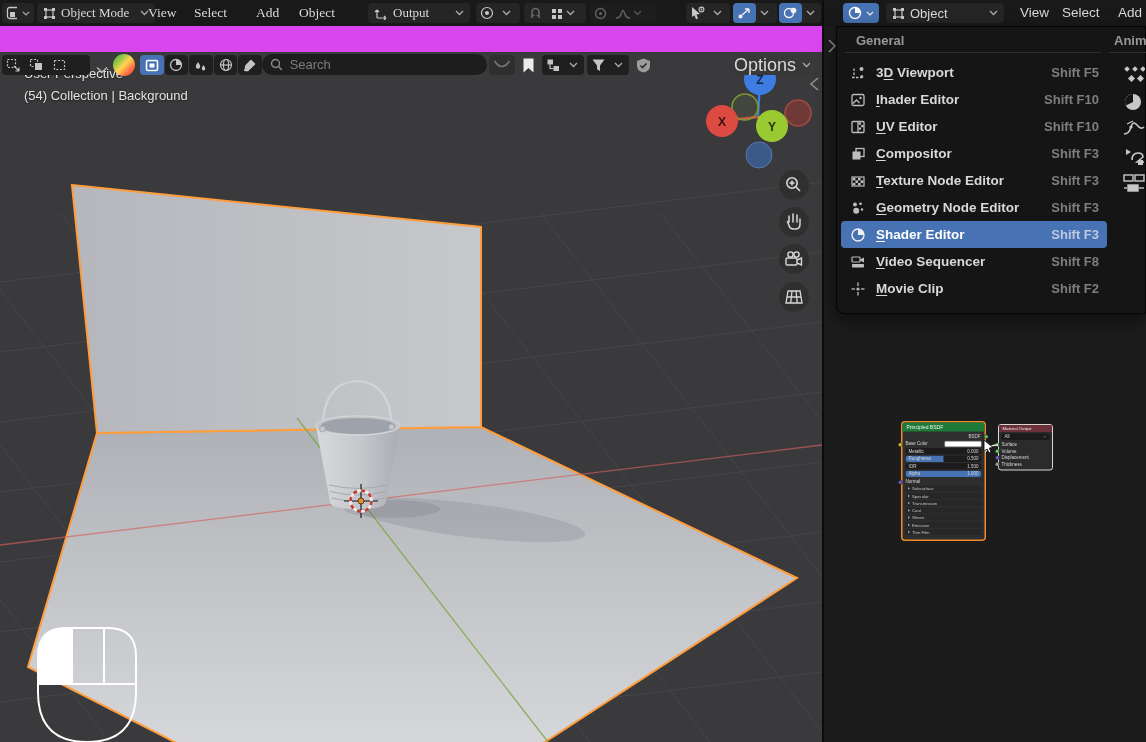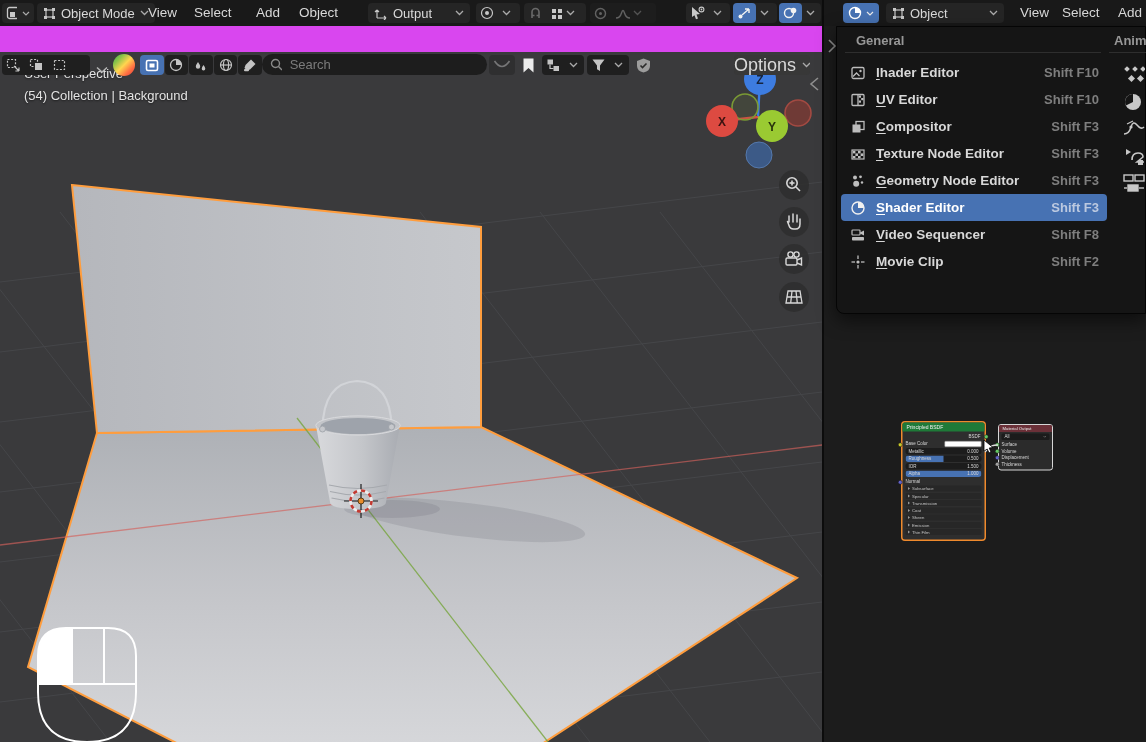--- a/index.html
+++ b/index.html
@@ -1,20 +1,20 @@
 <!DOCTYPE html>
 <html><head>
 <meta charset="utf-8">
 <style>
   html,body{margin:0;padding:0;background:#000;}
   #app{position:relative;width:1146px;height:742px;overflow:hidden;background:#1c1c1c;
        font-family:"Liberation Sans","DejaVu Sans",sans-serif;-webkit-font-smoothing:antialiased;}
   .abs{position:absolute;}
   
-  #row1{position:absolute;left:0;top:0;width:822px;height:26px;background:#191919;}
+  #row1{position:absolute;left:0;top:0;width:822px;height:26px;background:#191919;font-family:Liberation Serif, serif;}
   #row2{position:absolute;left:0;top:26px;width:822px;height:26px;background:#d946ef;}
   .menu-txt{position:absolute;top:0;height:26px;line-height:26px;color:#d9d9d9;font-size:13.5px;padding:0 6px;cursor:default;}
   .wbtn{position:absolute;top:3px;height:20px;background:#252525;border-radius:4px;display:flex;align-items:center;gap:5px;padding:0 6px;box-sizing:border-box;color:#d9d9d9;font-size:13px;}
   .wbtn2{position:absolute;top:29px;height:20px;background:#1f1f1f;border-radius:4px;display:flex;align-items:center;justify-content:center;box-sizing:border-box;}
   .blue{background:#4772b3 !important;}
   .dim{opacity:.4;}
   .seg{display:flex;align-items:center;justify-content:center;height:20px;padding:0 4px;border-radius:4px;}
   .grp{position:absolute;top:3px;height:20px;display:flex;align-items:center;background:#252525;border-radius:4px;}
   .grp2{position:absolute;top:29px;height:20px;display:flex;align-items:center;background:#1f1f1f;border-radius:4px;}
   #searchbox{position:absolute;left:262px;top:28px;width:225px;height:21px;background:#1d1d1d;border-radius:11px;display:flex;align-items:center;padding:0 8px;box-sizing:border-box;gap:6px;}
@@ -574,20 +574,31 @@
   <div id="editor-menu">
     <span class="mcol-title" style="left:19px;">General</span>
     <span class="mcol-title" style="left:277px;">Anim</span>
     <div class="msep" style="left:8px;width:256px;"></div>
     <div class="msep" style="left:272px;width:38px;"></div>
 
     <div id="menu-items">
       <div class="mrow">
         <span class="micon">
             <svg width="16" height="16" stroke="#bdbdbd" fill="none" stroke-width="1.3">
+              <path d="M2,12.5 H13 M4,3.5 V12.5" stroke-dasharray="2.4 1.6"></path>
+              <circle cx="11.5" cy="4" r="2" fill="#bdbdbd" stroke="none"></circle>
+              <path d="M13,12.5 l-2.5,-1.3 m2.5,1.3 l-1.3,-2.5"></path>
+            </svg>
+          </span>
+        <span class="mlabel"><span>3</span><span class="mkey">D</span><span> Viewport</span></span>
+        <span class="mshort">Shift F5</span>
+      </div>
+      <div class="mrow">
+        <span class="micon">
+            <svg width="16" height="16" stroke="#bdbdbd" fill="none" stroke-width="1.3">
               <rect x="2" y="2.5" width="12" height="11" rx="1.5"></rect>
               <path d="M3,11.5 l3.5,-3.5 l3,3"></path>
               <circle cx="10.5" cy="6" r="1.2" fill="#bdbdbd" stroke="none"></circle>
             </svg>
           </span>
         <span class="mlabel"><span></span><span class="mkey">I</span><span>hader Editor</span></span>
         <span class="mshort">Shift F10</span>
       </div>
       <div class="mrow">
         <span class="micon">

